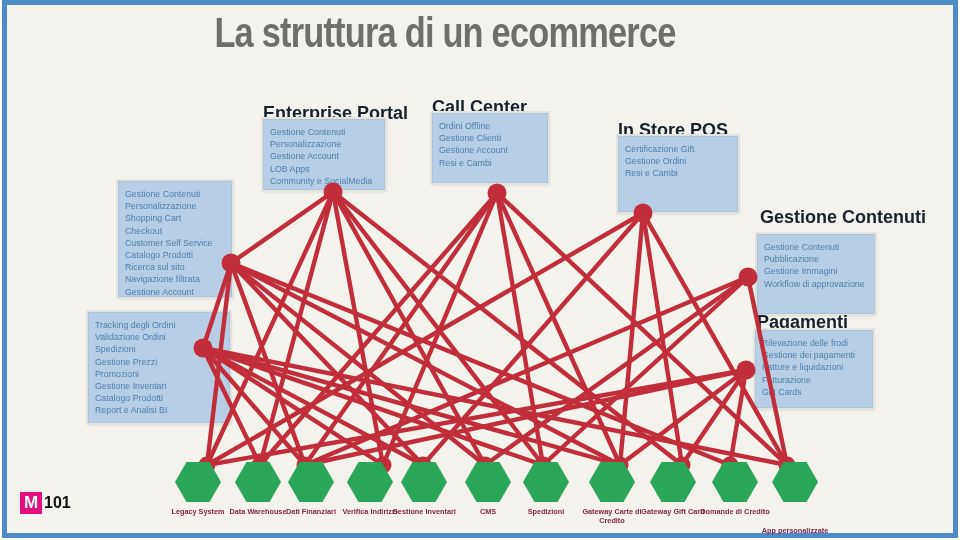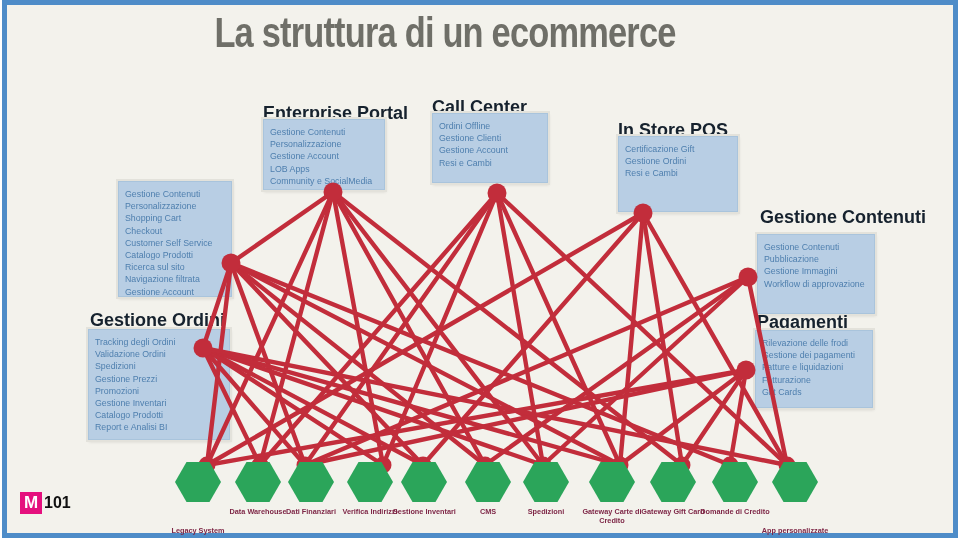--- a/index.html
+++ b/index.html
@@ -73,21 +73,21 @@
         </div>
         <div class="panel-label" style="left: 757px; top: 312px;">Pagamenti</div>
         <div class="panel" style="left: 755px; top: 330px; width: 118px; height: 78px;">
           <div class="panel-item">Rilevazione delle frodi</div>
           <div class="panel-item">Gestione dei pagamenti</div>
           <div class="panel-item">Fatture e liquidazioni</div>
           <div class="panel-item">Fatturazione</div>
           <div class="panel-item">Gift Cards</div>
         </div>
         <div class="panel-label" style="left: 90px; top: 310px;">Gestione Ordini</div>
-        <div class="panel" style="left: 88px; top: 329px; width: 142px; height: 111px;">
+        <div class="panel" style="left: 88px; top: 312px; width: 142px; height: 111px;">
           <div class="panel-item">Tracking degli Ordini</div>
           <div class="panel-item">Validazione Ordini</div>
           <div class="panel-item">Spedizioni</div>
           <div class="panel-item">Gestione Prezzi</div>
           <div class="panel-item">Promozioni</div>
           <div class="panel-item">Gestione Inventari</div>
           <div class="panel-item">Catalogo Prodotti</div>
           <div class="panel-item">Report e Analisi BI</div>
         </div>
       </div>
@@ -147,21 +147,21 @@
         <circle cx="231" cy="263" r="9.5" fill="#c22d3b"></circle>
         <circle cx="333" cy="192" r="9.5" fill="#c22d3b"></circle>
         <circle cx="497" cy="193" r="9.5" fill="#c22d3b"></circle>
         <circle cx="643" cy="213" r="9.5" fill="#c22d3b"></circle>
         <circle cx="748" cy="277" r="9.5" fill="#c22d3b"></circle>
         <circle cx="746" cy="370" r="9.5" fill="#c22d3b"></circle>
         <circle cx="203" cy="348" r="9.5" fill="#c22d3b"></circle>
       </svg>
     <div id="services">
         <div class="hexagon" style="background: rgb(43, 165, 90); left: 175px; top: 462px;"></div>
-        <div class="service-label" style="left: 162px; top: 507px; margin-top: 19px;">Legacy System</div>
+        <div class="service-label" style="left: 162px; top: 507px;">Legacy System</div>
         <div class="hexagon" style="background: rgb(43, 165, 90); left: 235px; top: 462px;"></div>
         <div class="service-label" style="left: 222px; top: 507px;">Data Warehouse</div>
         <div class="hexagon" style="background: rgb(43, 165, 90); left: 288px; top: 462px;"></div>
         <div class="service-label" style="left: 275px; top: 507px;">Dati Finanziari</div>
         <div class="hexagon" style="background: rgb(43, 165, 90); left: 347px; top: 462px;"></div>
         <div class="service-label" style="left: 334px; top: 507px;">Verifica Indirizzi</div>
         <div class="hexagon" style="background: rgb(43, 165, 90); left: 401px; top: 462px;"></div>
         <div class="service-label" style="left: 388px; top: 507px;">Gestione Inventari</div>
         <div class="hexagon" style="background: rgb(43, 165, 90); left: 465px; top: 462px;"></div>
         <div class="service-label" style="left: 452px; top: 507px;">CMS</div>

